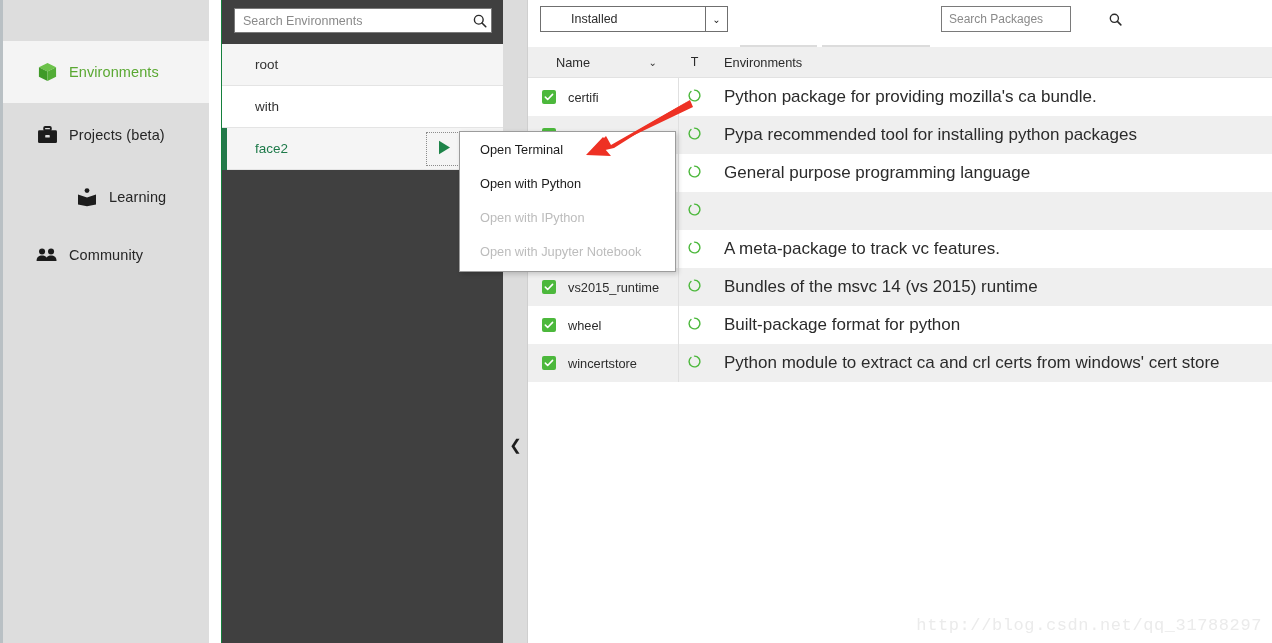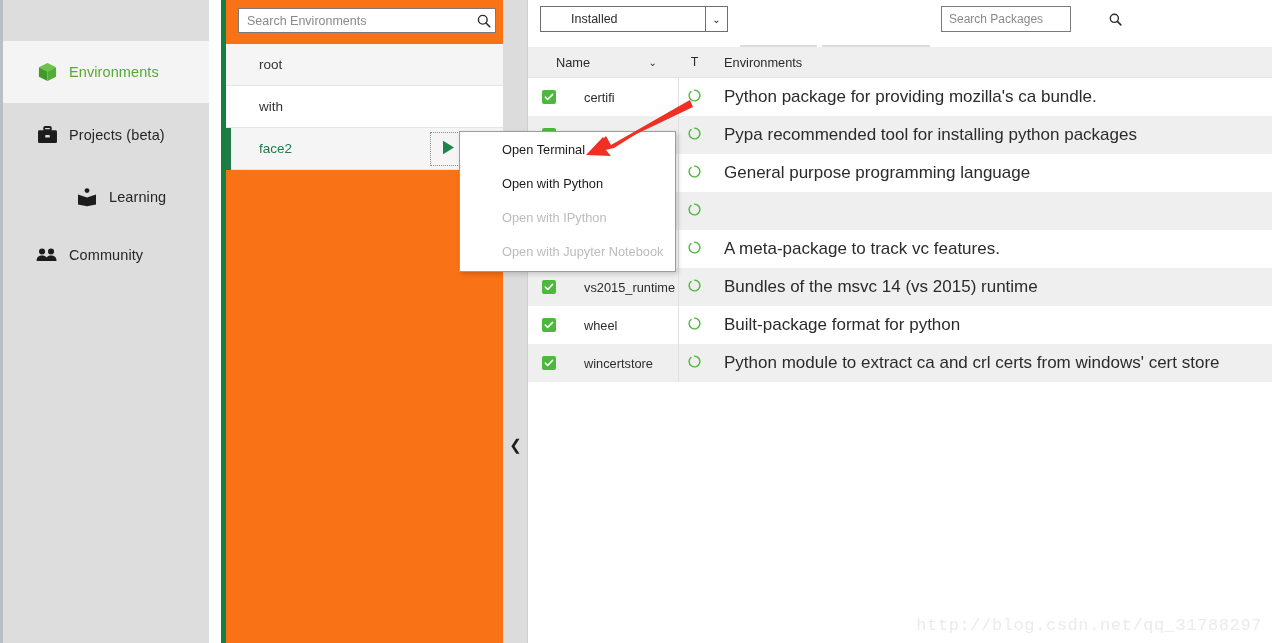--- a/index.html
+++ b/index.html
@@ -41,22 +41,22 @@
     color: #262626;
     letter-spacing: 0.1px;
     white-space: nowrap;
   }
   .nav-item.active .nav-label { color: #5aa832; }
 
   
   #env-panel {
     position: absolute; left: 221px; top: 0;
     width: 282px; height: 643px;
-    background: #f97316;
-    border-left: 5px solid #15803d;
+    background: #404040;
+    border-left: 1px solid #15803d;
   }
   #env-search-wrap {
     position: absolute; left: 12px; top: 8px;
     width: 258px; height: 25px;
     border: 1px solid #7a7a7a;
     background: #ffffff;
     display: flex; align-items: center;
   }
   #env-search-input {
     border: none; outline: none; background: transparent;
@@ -253,21 +253,20 @@
     cursor: pointer;
   }
   .chk.on { background: #4cb83c; }
   .chk .tick {
     width: 10px; height: 10px;
   }
   .pkg-name-text {
     font-size: 12.8px;
     color: #2c2c2c;
     white-space: nowrap;
-    margin-left: 16px;
   }
   .pkg-t-cell {
     width: 31px; flex: 0 0 auto;
     height: 38px;
     display: flex; align-items: center; justify-content: center;
   }
   .pkg-desc-cell {
     flex: 1 1 auto;
     padding-left: 14px;
     font-size: 17px;
@@ -280,21 +279,21 @@
     position: absolute; left: 459px; top: 131px;
     width: 217px; height: 141px;
     background: #ffffff;
     border: 1px solid #9c9c9c;
     box-shadow: 2px 2px 5px rgba(0,0,0,0.18);
     z-index: 40;
   }
   .ctx-item {
     height: 34px;
     display: flex; align-items: center;
-    padding-left: 42px;
+    padding-left: 20px;
     font-size: 12.8px;
     color: #1b1b1b;
     cursor: pointer;
     white-space: nowrap;
   }
   .ctx-item.disabled {
     color: #bcbcbc;
     cursor: default;
   }
 

